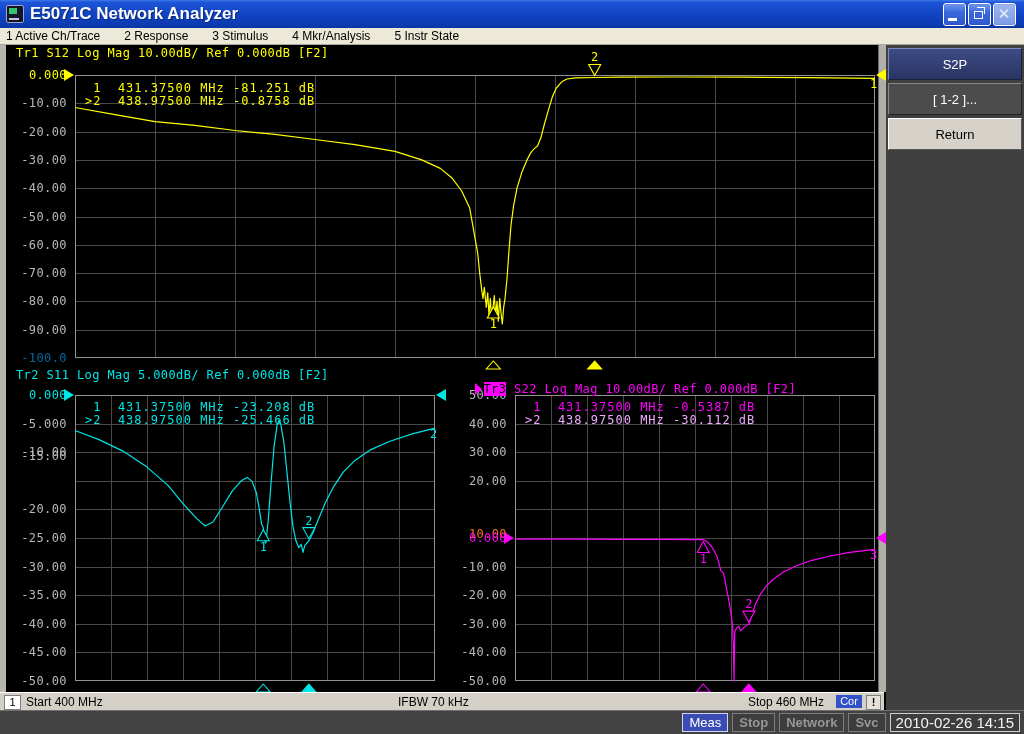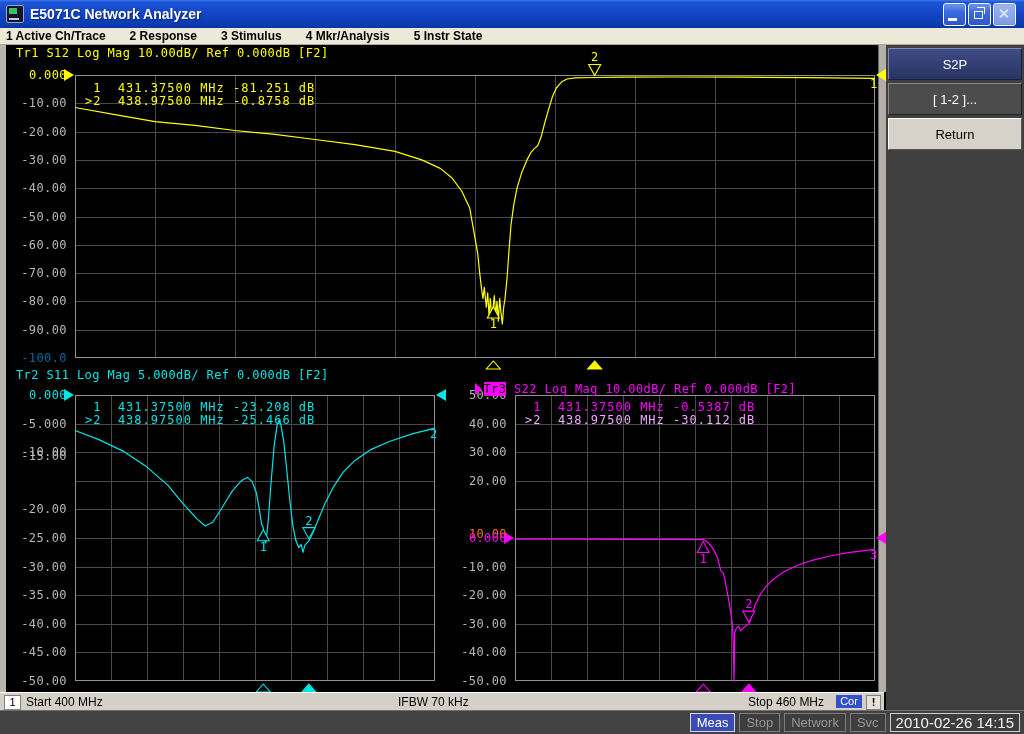--- a/index.html
+++ b/index.html
@@ -6,38 +6,38 @@
   #app{position:relative;width:1024px;height:734px;overflow:hidden;background:#000;
        font-family:"Liberation Sans",sans-serif;}
   
   .titlebar{position:absolute;left:0;top:0;width:1024px;height:28px;
     background:linear-gradient(180deg,#3a79e8 0%,#1e55d8 8%,#1246c6 45%,#0d3cb2 85%,#0a36a4 100%);
     display:flex;align-items:center;}
   .app-icon{width:16px;height:16px;margin:0 6px 0 6px;background:#14142a;border:1px solid #9aa6c8;
     border-radius:2px;position:relative;}
   .app-icon:before{content:"";position:absolute;left:2px;top:2px;width:8px;height:6px;background:#35c26a;}
   .app-icon:after{content:"";position:absolute;left:2px;bottom:2px;width:10px;height:2px;background:#c2c8d8;}
-  .wtitle{color:#fff;font-weight:bold;font-size:14px;text-shadow:1px 1px 1px #0a2a7a;}
+  .wtitle{color:#fff;font-weight:bold;font-size:17px;text-shadow:1px 1px 1px #0a2a7a;}
   .winbtns{margin-left:auto;display:flex;gap:2px;padding-right:8px;}
   .wbtn{width:21px;height:21px;border:1px solid #fff;border-radius:3px;
     background:linear-gradient(180deg,#6f97ec 0%,#3a68dc 40%,#2e58cc 100%);
     position:relative;box-shadow:inset 0 0 1px #1a3a9a;}
   .wbtn.disabled{background:linear-gradient(180deg,#9db6ef 0%,#7d9ce6 100%);}
   .glyph-min{position:absolute;left:4px;bottom:4px;width:9px;height:3px;background:#fff;}
   .glyph-restore{position:absolute;left:5px;top:7px;width:7px;height:6px;border:1px solid #fff;}
   .glyph-restore:before{content:"";position:absolute;left:2px;top:-5px;width:7px;height:6px;
     border:1px solid #fff;border-bottom:none;border-left:none;}
   .glyph-close{position:absolute;left:3px;top:3px;width:13px;height:13px;}
   .glyph-close:before,.glyph-close:after{content:"";position:absolute;left:6px;top:1px;width:2px;height:11px;background:#dde6f8;}
   .glyph-close:before{transform:rotate(45deg);} .glyph-close:after{transform:rotate(-45deg);}
   
   .menubar{position:absolute;left:0;top:28px;width:1024px;height:16px;background:#ece9d8;
     border-bottom:1px solid #aca899;display:flex;align-items:center;gap:24px;padding-left:6px;
     font-size:12px;color:#000;}
-  .menubar span{white-space:nowrap;font-weight:bold;}
+  .menubar span{white-space:nowrap;}
   
   .frame-left{position:absolute;left:0;top:45px;width:6px;height:647px;background:#b8b5ae;border-right:1px solid #7a7a7a;}
   .screen{position:absolute;left:6px;top:45px;width:872px;height:647px;background:#000;}
   .divider{position:absolute;left:878px;top:45px;width:8px;height:647px;background:#b2afa8;border-left:1px solid #6a6a6a;}
   
   .sidebar{position:absolute;left:886px;top:45px;width:138px;height:665px;background:#404040;}
   .sk{width:132px;margin:3px 0 0 2px;height:30px;display:flex;align-items:center;justify-content:center;
     font-size:13px;}
   .sk-title{background:linear-gradient(180deg,#3e4c86 0%,#2a3463 100%);color:#fff;
     border:1px solid;border-color:#7c88b8 #1a2040 #1a2040 #7c88b8;}
@@ -62,21 +62,21 @@
   .sb-cor{position:absolute;left:836px;top:2px;width:26px;height:13px;background:#3152c8;color:#fff;
     text-align:center;font-size:11px;line-height:13px;}
   .sb-alert{position:absolute;left:866px;top:2px;width:13px;height:13px;background:#e6e2da;
     border:1px solid #808080;text-align:center;font-size:11px;line-height:12px;font-weight:bold;}
   
   .taskbar{position:absolute;left:0;top:710px;width:1024px;height:24px;background:#424242;
     border-top:1px solid #707070;display:flex;align-items:center;justify-content:flex-end;gap:4px;
     padding-right:4px;box-sizing:border-box;}
   .tb{height:17px;line-height:17px;padding:0 6px;font-size:13px;text-align:center;}
   .tb-on{background:#3a4cb4;color:#fff;border:1px solid #cfd6f2;}
-  .tb-off{background:#3d3d3d;color:#979797;border:1px solid #7d7d7d;}
+  .tb-off{background:#3d3d3d;color:#979797;border:1px solid #7d7d7d;font-weight:bold;}
   .tb-clock{background:#3d3d3d;color:#f2f2f2;border:1px solid #cfcfcf;font-size:15px;padding:0 5px;}
 </style>
 </head>
 <body>
 
 <div id="app">
 
   <div class="titlebar">
     <div class="app-icon"></div>
     <span class="wtitle">E5071C Network Analyzer</span>

